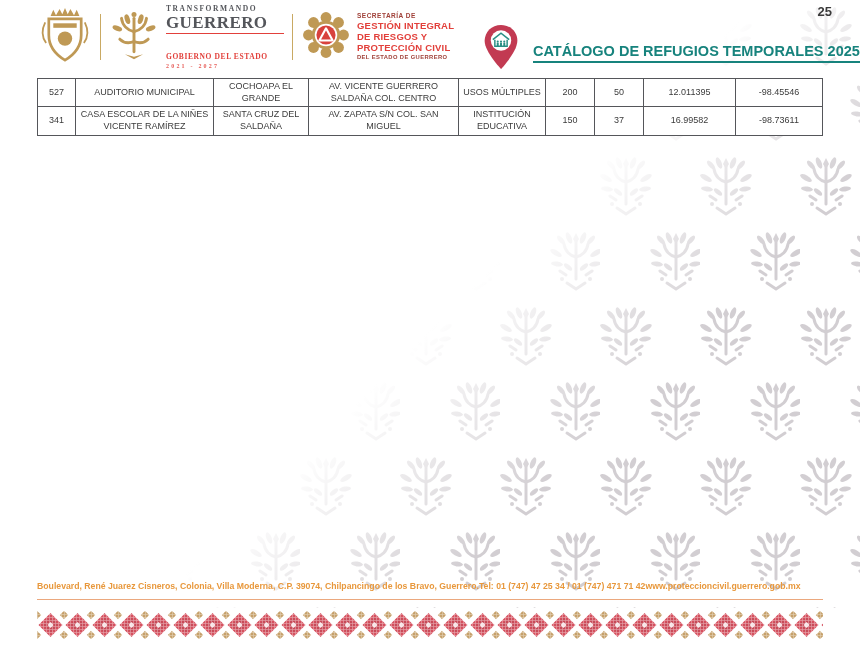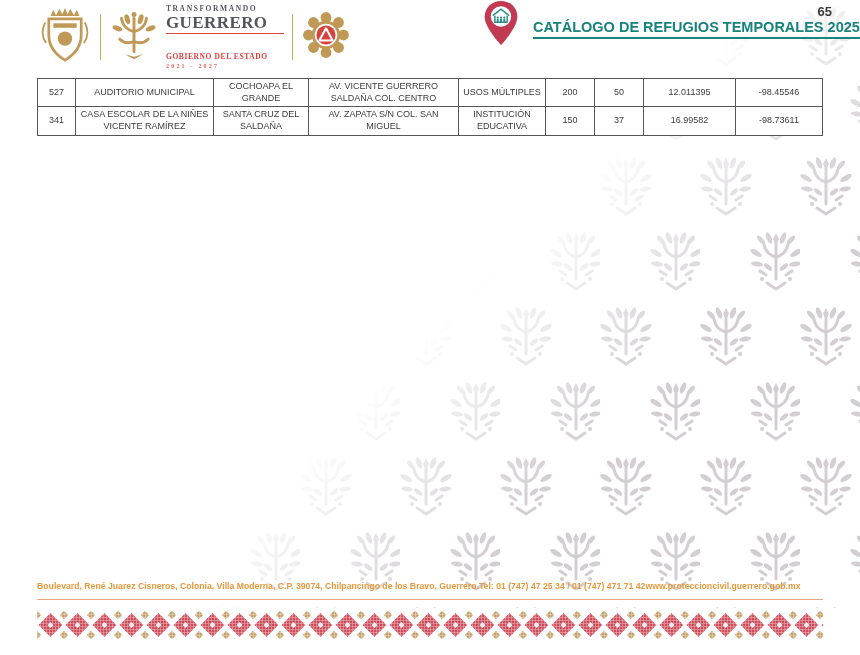--- a/index.html
+++ b/index.html
@@ -16,21 +16,21 @@
   .t-transformando{font-size:7.5px;letter-spacing:1.6px;font-weight:600;color:#54565b;display:block;}
   .t-guerrero{font-size:17px;font-weight:800;letter-spacing:0.4px;color:#54565b;display:block;margin-top:2px;
     border-bottom:1.5px solid #e2403b;padding-bottom:2px;}
   .t-gobierno{font-size:7.5px;font-weight:700;letter-spacing:0.6px;color:#e2403b;display:block;margin-top:19px;}
   .t-years{font-size:6px;font-weight:600;letter-spacing:2.2px;color:#e2403b;display:block;margin-top:2.5px;opacity:.85;}
   .secretaria-text{margin-left:6px;line-height:1;width:132px;}
   .s-pre{font-size:6.5px;font-weight:700;letter-spacing:0.5px;color:#a04038;display:block;}
   .s-main{font-size:9.5px;font-weight:800;letter-spacing:0.2px;color:#e2403b;display:block;margin-top:1.5px;}
   .s-post{font-size:5.8px;font-weight:700;letter-spacing:0.4px;color:#a04038;display:block;margin-top:2px;}
   
-  .title-block{position:absolute;left:483px;top:0;display:flex;align-items:center;}
+  .title-block{position:absolute;left:483px;top:24px;display:flex;align-items:center;}
   .doc-title{margin-left:14px;margin-top:8px;font-size:14.5px;font-weight:700;color:#17837d;
     border-bottom:2px solid #17837d;padding-bottom:2px;white-space:nowrap;}
   .page-number{position:absolute;top:4px;right:28px;font-size:13px;font-weight:600;color:#3a3a3a;}
   
   .table-wrap{position:absolute;left:37px;top:78px;width:785px;}
   table{border-collapse:collapse;width:785px;table-layout:fixed;background:#fff;}
   td{border:1px solid #55565a;text-align:center;vertical-align:middle;
      font-size:9px;line-height:1.3;color:#3b3b3b;padding:2px 4px;overflow:hidden;}
   tr{height:20px;}
   
@@ -82,21 +82,21 @@
           <stop offset="0.68" stop-color="#ffffff" stop-opacity="0"></stop>
           <stop offset="1" stop-color="#ffffff" stop-opacity="0"></stop>
         </linearGradient>
       </defs>
       <rect width="860" height="655" fill="url(#treepat)"></rect>
       <rect width="860" height="655" fill="url(#fade)"></rect>
       <rect y="608" width="860" height="47" fill="#ffffff"></rect>
     </svg>
   </div>
 
-  <div class="page-number">65</div>
+  <div class="page-number">25</div>
 
   <div class="header">
     <span>
       <svg width="54" height="54" viewBox="0 0 60 60" xmlns="http://www.w3.org/2000/svg">
         <path d="M14,9 L17,2 L20,8 L24,1 L27,7 L30,0 L33,7 L36,1 L40,8 L43,2 L46,9 Z" fill="#bf9955"></path>
         <path d="M12,12 H48 V30 C48,44 40,52 30,58 C20,52 12,44 12,30 Z" fill="none" stroke="#bf9955" stroke-width="3"></path>
         <rect x="17" y="17" width="26" height="5" fill="#bf9955"></rect>
         <circle cx="30" cy="34" r="8" fill="#bf9955"></circle>
         <path d="M8,16 C4,24 4,32 9,39" fill="none" stroke="#bf9955" stroke-width="2"></path>
         <path d="M52,16 C56,24 56,32 51,39" fill="none" stroke="#bf9955" stroke-width="2"></path>
@@ -139,20 +139,27 @@
           <circle cx="30" cy="51" r="6.5"></circle>
             <circle cx="15" cy="45" r="6.5"></circle>
           <circle cx="9" cy="30" r="6.5"></circle>
             <circle cx="15" cy="15" r="6.5"></circle>
           <circle cx="30" cy="30" r="17"></circle>
         </g>
         <circle cx="30" cy="30" r="13.5" fill="#ffffff"></circle>
         <circle cx="30" cy="30" r="11.5" fill="#d8423d"></circle>
         <path d="M30,22 L38,36.5 H22 Z" fill="none" stroke="#ffffff" stroke-width="2.5" stroke-linejoin="round"></path>
       </svg>
+    </span>
+    <span class="secretaria-text">
+      <span class="s-pre">SECRETARÍA DE</span>
+      <span class="s-main">GESTIÓN INTEGRAL</span>
+      <span class="s-main">DE RIESGOS Y</span>
+      <span class="s-main">PROTECCIÓN CIVIL</span>
+      <span class="s-post">DEL ESTADO DE GUERRERO</span>
     </span>
   </div>
 
   <div class="title-block">
     <span>
       <svg width="36" height="46" viewBox="0 0 44 56" xmlns="http://www.w3.org/2000/svg">
         <path d="M22,1 C33.5,1 42,9.5 42,20.5 C42,34 22,55 22,55 C22,55 2,34 2,20.5 C2,9.5 10.5,1 22,1 Z" fill="#c23a52"></path>
         <circle cx="22" cy="20" r="12.5" fill="#ffffff"></circle>
         <g stroke="#2a8f85" stroke-width="1.8" fill="none">
           <path d="M12,19 L22,11 L32,19"></path>

